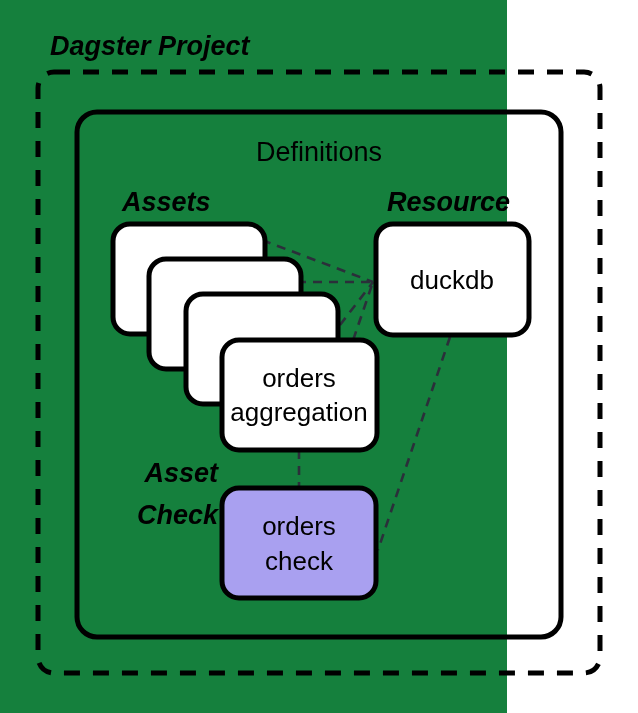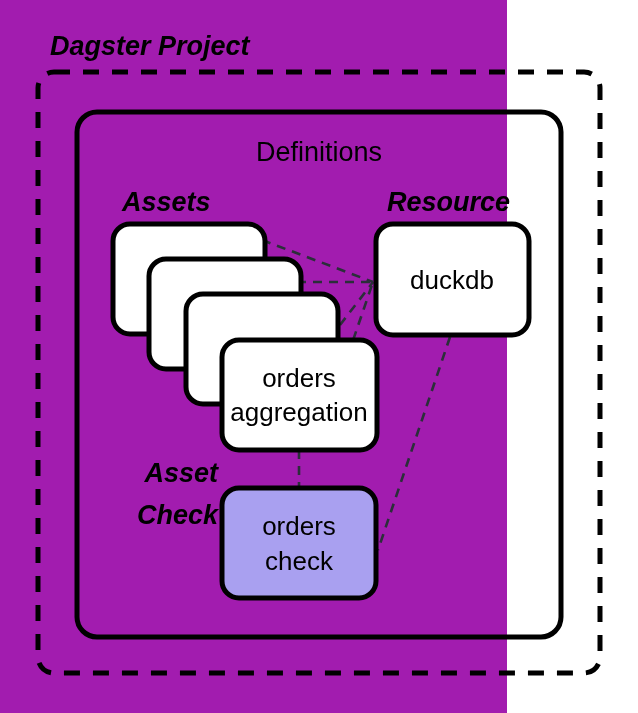--- a/index.html
+++ b/index.html
@@ -10,21 +10,21 @@
   body {
     width: 638px;
     height: 713px;
     font-family: "Liberation Sans", sans-serif;
     overflow: hidden;
   }
   #diagram-root {
     position: relative;
     width: 507px;
     height: 713px;
-    background: #a21caf;
+    background: #15803d;
   }
   svg.diagram {
     display: block;
     width: 638px;
     height: 713px;
   }
   .box-outline {
     fill: #ffffff;
     stroke: #000000;
     stroke-width: 5;

